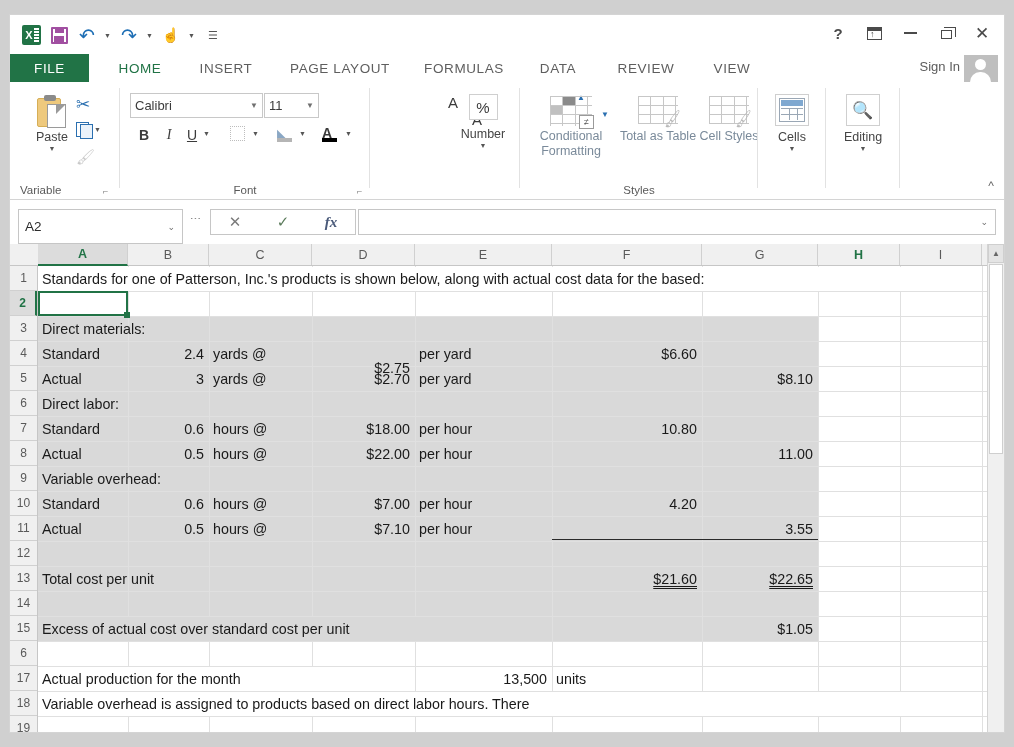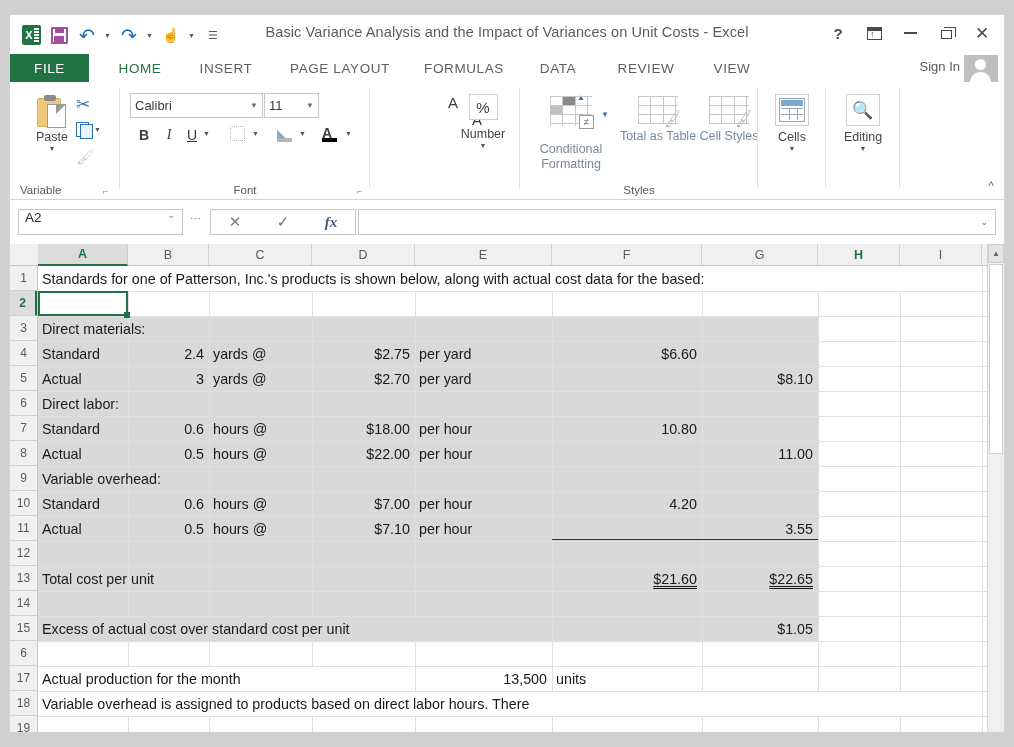--- a/index.html
+++ b/index.html
@@ -136,22 +136,22 @@
        linear-gradient(#9aa7b5 0 0) 0 0/100% 1px no-repeat,
        linear-gradient(#9aa7b5 0 0) 0 6px/100% 1px no-repeat,
        linear-gradient(#9aa7b5 0 0) 8px 0/1px 100% no-repeat,
        linear-gradient(#9aa7b5 0 0) 16px 0/1px 100% no-repeat;}
   .binoc{font-size:17px;color:#5a5a5a;}
   .rib-collapse{position:absolute;right:10px;bottom:6px;font-size:12px;color:#666;}
 
   
   .fbar{ position:absolute; left:9px; top:200px; width:996px; height:44px; background:#fff;
          border-left:1px solid #d4d4d4; border-right:1px solid #d4d4d4;}
-  .namebox{ position:absolute; left:8px; top:9px; width:165px; height:26px; background:#fff;
-            border:1px solid #c6c6c6; display:flex; align-items:flex-start; padding:0 6px; font-size:13.5px; color:#2b2b2b;}
+  .namebox{ position:absolute; left:8px; top:9px; width:165px; height:35px; background:#fff;
+            border:1px solid #c6c6c6; display:flex; align-items:center; padding:0 6px; font-size:13.5px; color:#2b2b2b;}
   .namebox .cv{ position:absolute; right:7px; font-size:9px; color:#6f6f6f;}
   .dots{ position:absolute; left:183px; top:13px; font-size:11px; color:#8a8a8a; letter-spacing:0;
          writing-mode:vertical-rl; line-height:5px;}
   .fbbtns{ position:absolute; left:200px; top:9px; width:146px; height:26px; border:1px solid #c6c6c6;
            background:#fff; display:flex; align-items:center; }
   .fbb{ flex:1; text-align:center; font-size:15px; color:#7a7a7a; }
   .fbb.ok{ color:#5a7a5a; }
   .fbb.fx{ font-style:italic; font-family:"Liberation Serif",serif; font-weight:bold; color:#4a5a7a;}
   .finput{ position:absolute; left:348px; top:9px; right:8px; height:26px; border:1px solid #c6c6c6;
            background:#fff; display:flex; align-items:center; padding:0 6px; font-size:13.5px; color:#222;}
@@ -232,21 +232,20 @@
           <span class="touch-ic">☝</span>
         </div>
       <div class="qat-ic" style="width:12px">
           <span class="caret">▼</span>
         </div>
       <div class="qat-ic">
           <span class="qat-more">☰</span>
         </div>
     </div>
 
-    <div class="win-title">Basic Variance Analysis and the Impact of Variances on Unit Costs - Excel</div>
 
     <div class="win-btns">
       <div class="wb help">?</div>
       <div class="wb">
           <div class="ribopt"></div>
         </div>
       <div class="wb">
           <div class="minus"></div>
         </div>
       <div class="wb">
@@ -352,21 +351,21 @@
     </div>
 
     <div class="grp" style="left:510px;width:238px;">
       <div class="bigbtn" style="left:6px;top:14px;width:90px;">
         <div class="tblic" style="width:42px;height:30px;">
           <div class="tg"></div>
           <div style="position:absolute;left:13px;top:1px;width:12px;height:8px;background:#8a8a8a;"></div>
           <div style="position:absolute;left:1px;top:10px;width:11px;height:8px;background:#c0c0c0;"></div>
           <div class="cfbadge">≠</div>
         </div>
-        <div class="lbl" style="color:#7a8a9a;line-height:15px;text-align:center;margin-top:16px;">
+        <div class="lbl" style="color:#7a8a9a;line-height:15px;text-align:center;margin-top:3px;">
           <span>Conditional Formatting</span>
         </div>
       </div>
       <div class="bigbtn" style="left:98px;top:14px;width:80px;">
         <div class="tblic" style="width:40px;height:28px;">
           <div class="tg"></div>
             <span class="pbrush">🖌</span>
         </div>
         <div class="lbl" style="color:#7a8a9a;line-height:15px;text-align:center;margin-top:5px;">
           <span>Total as Table</span>
@@ -502,21 +501,21 @@
         </div>
         <div class="cell l" style="top: 75px; height: 25px; left: 0px; width: 90px;">
           <span>Standard</span>
         </div>
         <div class="cell r" style="top: 75px; height: 25px; left: 90px; width: 81px;">
           <span>2.4</span>
         </div>
         <div class="cell l" style="top: 75px; height: 25px; left: 171px; width: 103px;">
           <span>yards @</span>
         </div>
-        <div class="cell r" style="top: 75px; height: 25px; left: 274px; width: 103px;">
+        <div class="cell r" style="top: 89px; height: 25px; left: 274px; width: 103px;">
           <span>$2.75</span>
         </div>
         <div class="cell l" style="top: 75px; height: 25px; left: 377px; width: 137px;">
           <span>per yard</span>
         </div>
         <div class="cell r" style="top: 75px; height: 25px; left: 514px; width: 150px;">
           <span>$6.60</span>
         </div>
         <div class="cell l" style="top: 100px; height: 25px; left: 0px; width: 90px;">
           <span>Actual</span>

